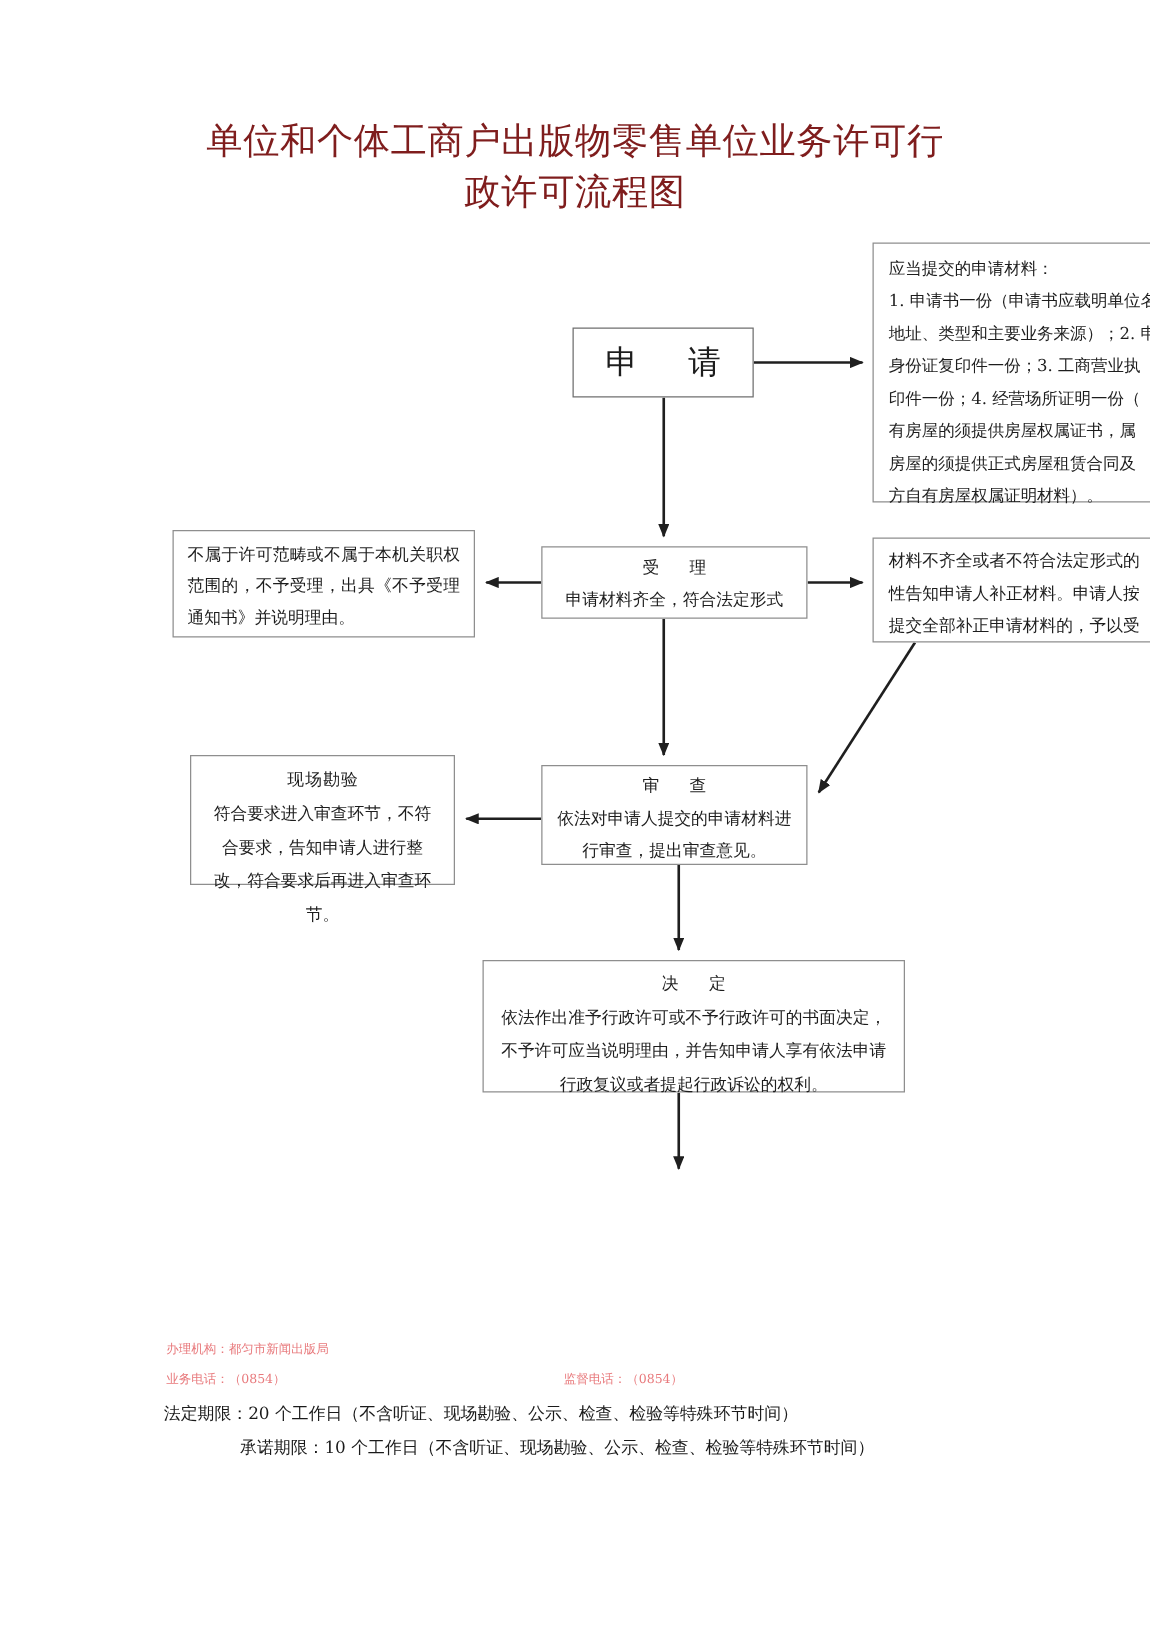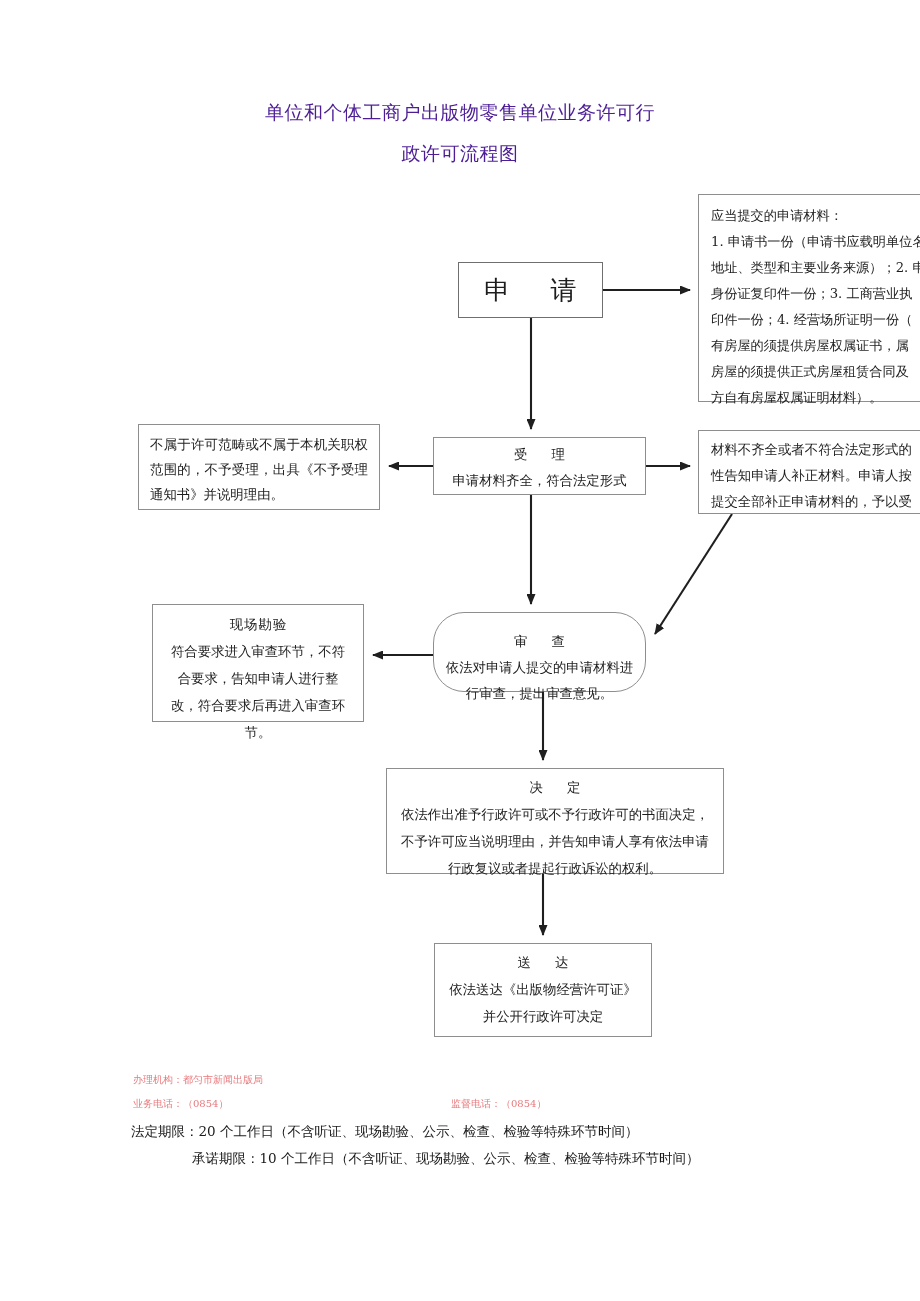--- a/index.html
+++ b/index.html
@@ -11,24 +11,24 @@
     color:#1a1a1a;
     overflow:hidden;
     position:relative;
   }
   #canvas{position:relative;width:920px;height:1301px;overflow:hidden;}
 
   
   .title{
     position:absolute;left:0;top:92px;width:920px;
     text-align:center;
-    font-size:19px;line-height:41px;
+    font-size:29px;line-height:41px;
     letter-spacing:0.5px;
     font-family:"DejaVu Serif","Liberation Serif",serif;
-    color:#4c1d95;
+    color:#7f1d1d;
   }
   .title .l2{display:block;}
 
   
   .box{
     position:absolute;
     border:1px solid #8e8e8e;
     background:#ffffff;
     box-sizing:border-box;
     font-size:13.5px;
@@ -79,31 +79,31 @@
   #supplement-box{
     left:698px;top:430px;width:255px;height:84px;
     padding:6px 10px 4px 12px;
     font-size:13.4px;line-height:26px;
     white-space:nowrap;
   }
   #supplement-box span{display:block;}
 
   
   #inspection-box{
-    left:152px;top:604px;width:212px;height:118px;
+    left:152px;top:604px;width:212px;height:104px;
     padding:6px 12px;
     font-size:13.4px;line-height:27px;
     text-align:center;
   }
 
   
   #review-box{
     left:433px;top:612px;width:213px;height:80px;
-    padding:16px 8px;text-align:center;
-    font-size:13.4px;line-height:26px;border-radius:31px;
+    padding:4px 8px;text-align:center;
+    font-size:13.4px;line-height:26px;
   }
 
   
   #decision-box{
     left:386px;top:768px;width:338px;height:106px;
     padding:5px 10px;text-align:center;
     font-size:13.4px;line-height:27px;
   }
 
   
@@ -227,25 +227,20 @@
   <div class="box" id="review-box">
     <span class="hd">审 查</span>
     <span class="bd">依法对申请人提交的申请材料进行审查，提出审查意见。</span>
   </div>
 
   <div class="box" id="decision-box">
     <span class="hd">决 定</span>
     <span class="bd">依法作出准予行政许可或不予行政许可的书面决定，不予许可应当说明理由，并告知申请人享有依法申请行政复议或者提起行政诉讼的权利。</span>
   </div>
 
-  <div class="box" id="delivery-box">
-    <span class="hd">送 达</span>
-    <span class="bd">依法送达《出版物经营许可证》</span>
-    <span class="bd">并公开行政许可决定</span>
-  </div>
 
   <div class="footer">
     <div class="f-red" id="f-agency">办理机构：都匀市新闻出版局</div>
     <div class="f-red" id="f-biztel">业务电话：（0854）</div>
     <div class="f-red" id="f-suptel">监督电话：（0854）</div>
     <div class="f-black" id="f-legal">法定期限：20 个工作日（不含听证、现场勘验、公示、检查、检验等特殊环节时间）</div>
     <div class="f-black" id="f-promise">承诺期限：10 个工作日（不含听证、现场勘验、公示、检查、检验等特殊环节时间）</div>
   </div>
 
 </div>

